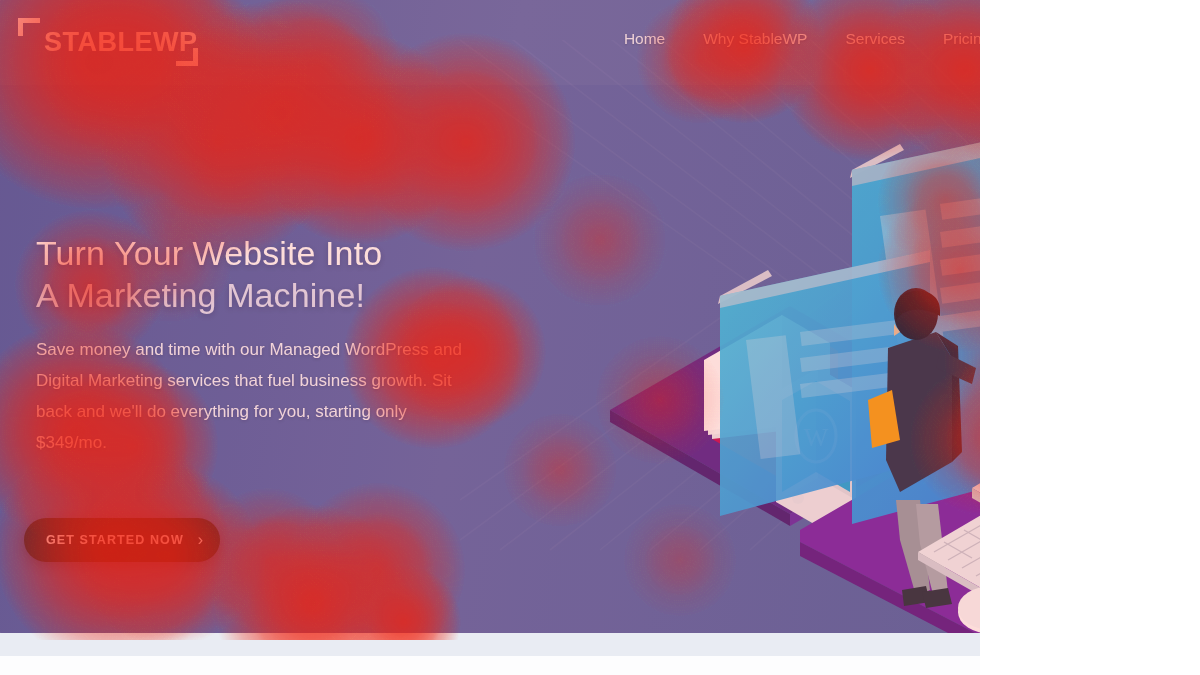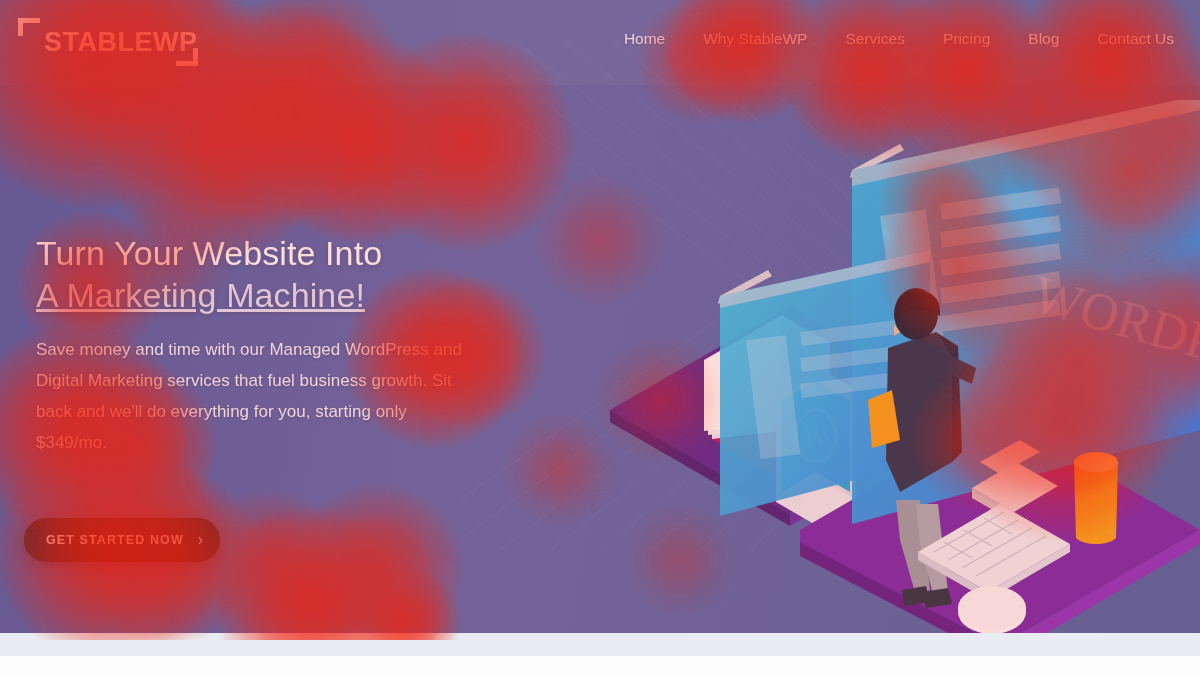--- a/index.html
+++ b/index.html
@@ -1,19 +1,19 @@
 <!DOCTYPE html>
 <html><head>
 <meta charset="utf-8">
 <style>
   * { margin:0; padding:0; box-sizing:border-box; }
   html,body { width:1200px; height:675px; overflow:hidden; background:#fff;
     font-family:"Liberation Sans", sans-serif; }
 
-  #page { position:relative; width:1200px; height:675px; overflow:hidden; background:#000000; }
+  #page { position:relative; width:980px; height:675px; overflow:hidden; background:#000000; }
 
   
   .hero { position:absolute; left:0; top:0; width:1200px; height:633px; overflow:hidden;
           background:#5a6cb0; }
   .hero-bg { position:absolute; inset:0;
     background:
       linear-gradient(135deg, rgba(255,255,255,.055) 0 1px, transparent 1px 13px),
       linear-gradient(45deg, rgba(255,255,255,.05) 0 1px, transparent 1px 13px),
       linear-gradient(100deg, #4d63ab 0%, #5f6fb2 40%, #4e6bab 100%);
     background-size:auto,auto,auto; }
@@ -34,21 +34,21 @@
 
   
   .nav { position:absolute; right:26px; top:30px; display:flex; gap:38px; align-items:center; }
   .nav a { color:#eef1fb; font-size:15.5px; text-decoration:none; white-space:nowrap;
            text-shadow:0 1px 2px rgba(0,0,0,.18); }
 
   
   .copy { position:absolute; left:20px; top:232px; width:440px;margin-left:16px; }
   .h1 { font-size:34px; line-height:42px; color:#fff; font-weight:400; letter-spacing:.1px;
         text-shadow:0 2px 5px rgba(30,30,70,.25); }
-  .h1 .l2 { color:#dfe3f7;text-decoration:underline; }
+  .h1 .l2 { color:#dfe3f7; }
   .lead { margin-top:18px; font-size:17px; line-height:31px; color:#f2f4fd;
           text-shadow:0 1px 3px rgba(30,30,70,.25); }
 
   .cta { position:absolute; left:24px; top:518px; height:44px; width:196px;
          background:#2b3244; border-radius:23px; border:none; cursor:pointer;
          display:flex; align-items:center; justify-content:space-between;
          padding:0 17px 0 22px; box-shadow:0 4px 12px rgba(20,22,45,.28); }
   .cta .lbl { color:#fff; font-size:12.5px; font-weight:bold; letter-spacing:1.1px; }
   .cta .chv { color:#fff; font-size:16px; line-height:1; }
 

